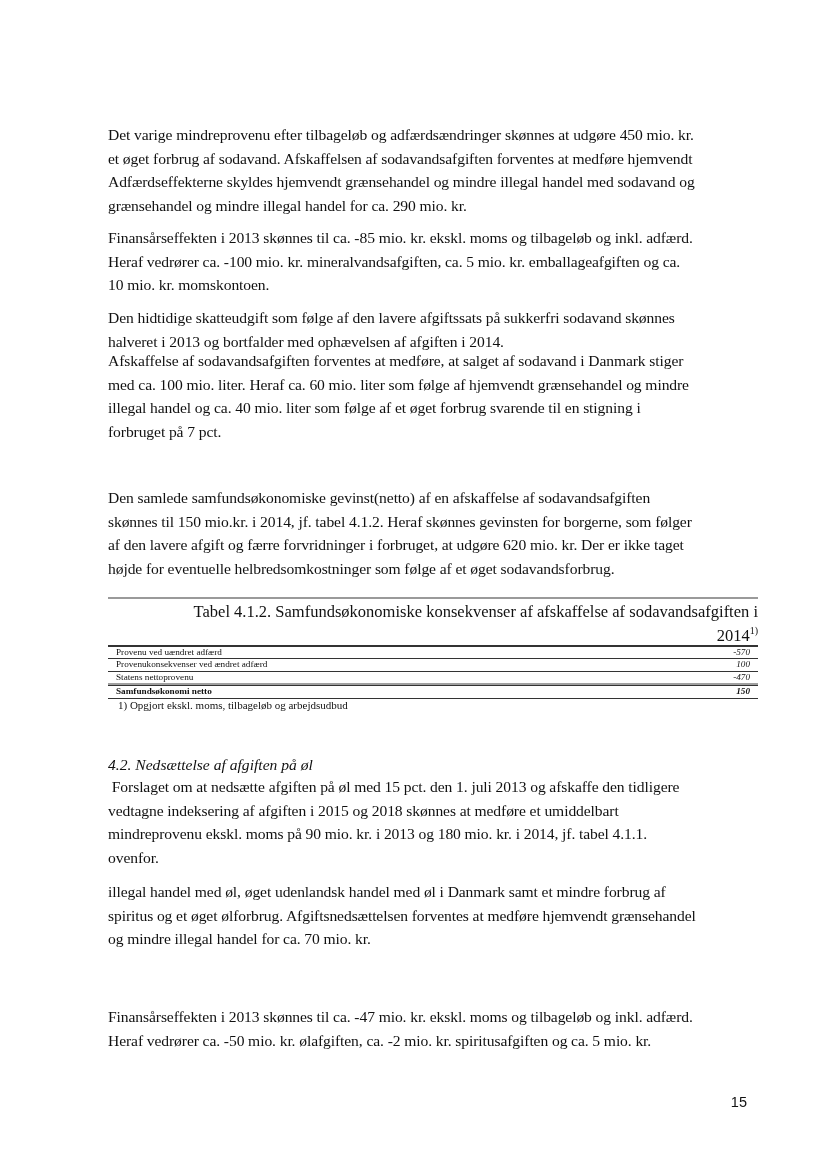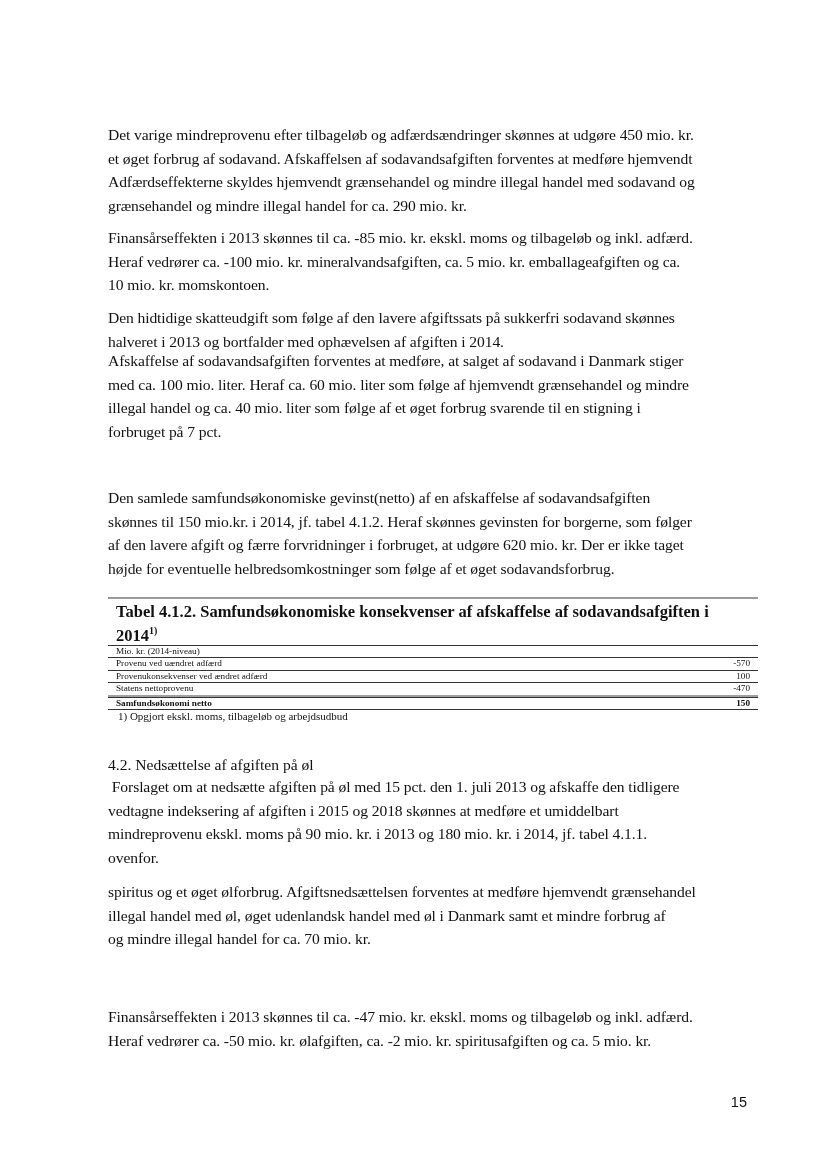--- a/index.html
+++ b/index.html
@@ -1,31 +1,31 @@
 <!DOCTYPE html>
 <html><head>
 <meta charset="utf-8">
 <style>
   html, body { margin: 0; padding: 0; background: #ffffff; }
   body { width: 827px; height: 1169px; position: relative; overflow: hidden;
          font-family: "Liberation Serif", serif; color: #111; }
   .page { position: absolute; left: 0; top: 8px; width: 827px; height: 1169px; }
   .para { position: absolute; left: 108px; width: 660px; font-size: 15.6px; line-height: 23.5px; margin: 0; letter-spacing: -0.1px; }
   .para span.line { display: block; white-space: nowrap; }
-  .heading-italic { position: absolute; left: 108px; font-size: 15.6px; margin: 0; }
+  .heading-italic { position: absolute; left: 108px; font-size: 15.6px; font-style: italic; margin: 0; }
 
   .table-wrap { position: absolute; left: 108px; top: 589px; width: 650px; }
   .table-top-rule { height: 2px; background: #9a9a9a; }
-  .table-title { font-weight: bold; font-size: 16.5px; line-height: 19px; margin: 3px 0 0 8px; }
+  .table-title { font-weight: normal; font-size: 16.5px; line-height: 19px; margin: 3px 0 0 8px; text-align: right; }
   .table-title sup { font-size: 10px; }
   .rule { height: 1px; background: #333; }
   .rule.gray { height: 2px; background: #a0a0a0; }
   .trow { display: flex; justify-content: space-between; font-size: 9.2px; line-height: 11px; padding: 0 8px 0 8px; height: 11.5px; }
   .trow.bold { font-weight: bold; }
-  .trow .val { text-align: right; }
+  .trow .val { text-align: right; font-style: italic; }
   .note { font-size: 11px; line-height: 11px; padding: 1px 0 0 10px; }
 
   .page-number { position: absolute; right: 80px; top: 1086px; font-family: "Liberation Sans", sans-serif; font-size: 14.5px; }
 </style>
 </head>
 <body>
 
 <div class="page">
 
   <p class="para" style="top:115px">
@@ -60,23 +60,20 @@
     <span class="line">højde for eventuelle helbredsomkostninger som følge af et øget sodavandsforbrug.</span>
   </p>
 
   <div class="table-wrap">
     <div class="table-top-rule"></div>
     <div class="table-title">
       <span>Tabel 4.1.2. Samfundsøkonomiske konsekvenser af afskaffelse af sodavandsafgiften i</span><br>
       <span>2014</span><sup>1)</sup>
     </div>
     <div class="rule"></div>
-    <div class="trow">
-      <span>Mio. kr. (2014-niveau)</span>
-    </div>
     <div class="rule"></div>
     <div class="trow">
       <span>Provenu ved uændret adfærd</span>
       <span class="val">-570</span>
     </div>
     <div class="rule"></div>
     <div class="trow">
       <span>Provenukonsekvenser ved ændret adfærd</span>
       <span class="val">100</span>
     </div>
@@ -98,22 +95,22 @@
   <p class="heading-italic" style="top:748px">4.2. Nedsættelse af afgiften på øl</p>
 
   <p class="para" style="top:767px">
     <span class="line" style="white-space:pre"> Forslaget om at nedsætte afgiften på øl med 15 pct. den 1. juli 2013 og afskaffe den tidligere</span>
     <span class="line">vedtagne indeksering af afgiften i 2015 og 2018 skønnes at medføre et umiddelbart</span>
     <span class="line">mindreprovenu ekskl. moms på 90 mio. kr. i 2013 og 180 mio. kr. i 2014, jf. tabel 4.1.1.</span>
     <span class="line">ovenfor.</span>
   </p>
 
   <p class="para" style="top:872px">
+    <span class="line">illegal handel med øl, øget udenlandsk handel med øl i Danmark samt et mindre forbrug af</span>
     <span class="line">spiritus og et øget ølforbrug. Afgiftsnedsættelsen forventes at medføre hjemvendt grænsehandel</span>
-    <span class="line">illegal handel med øl, øget udenlandsk handel med øl i Danmark samt et mindre forbrug af</span>
     <span class="line">og mindre illegal handel for ca. 70 mio. kr.</span>
   </p>
 
   <p class="para" style="top:997px">
     <span class="line">Finansårseffekten i 2013 skønnes til ca. -47 mio. kr. ekskl. moms og tilbageløb og inkl. adfærd.</span>
     <span class="line">Heraf vedrører ca. -50 mio. kr. ølafgiften, ca. -2 mio. kr. spiritusafgiften og ca. 5 mio. kr.</span>
   </p>
 
   <div class="page-number">15</div>
 </div>

